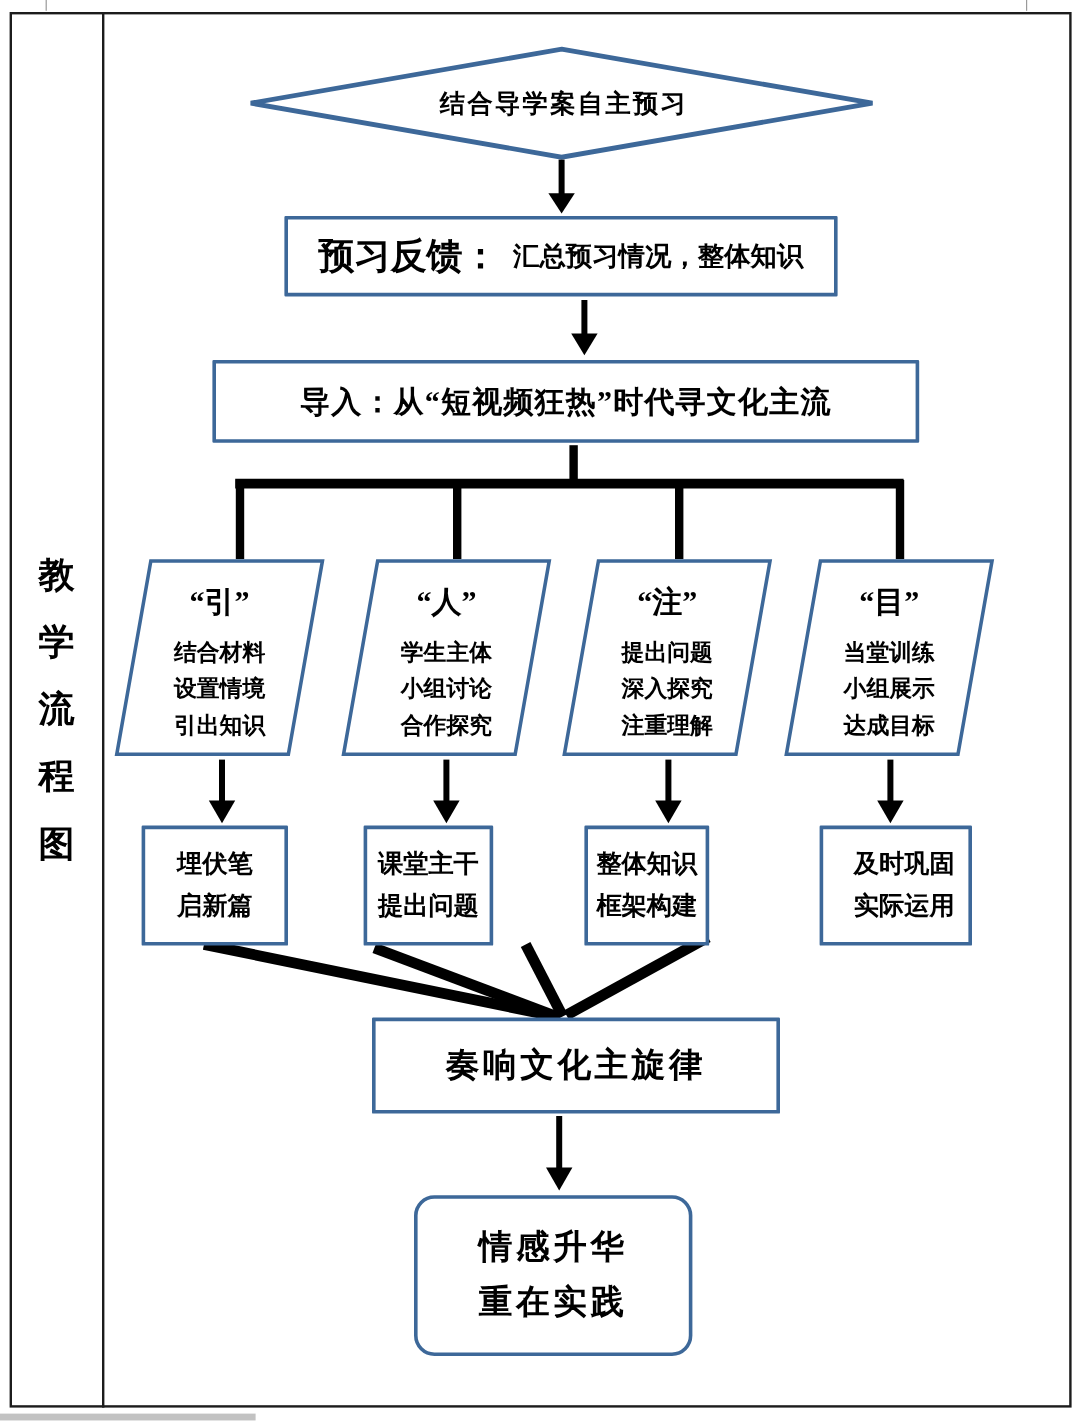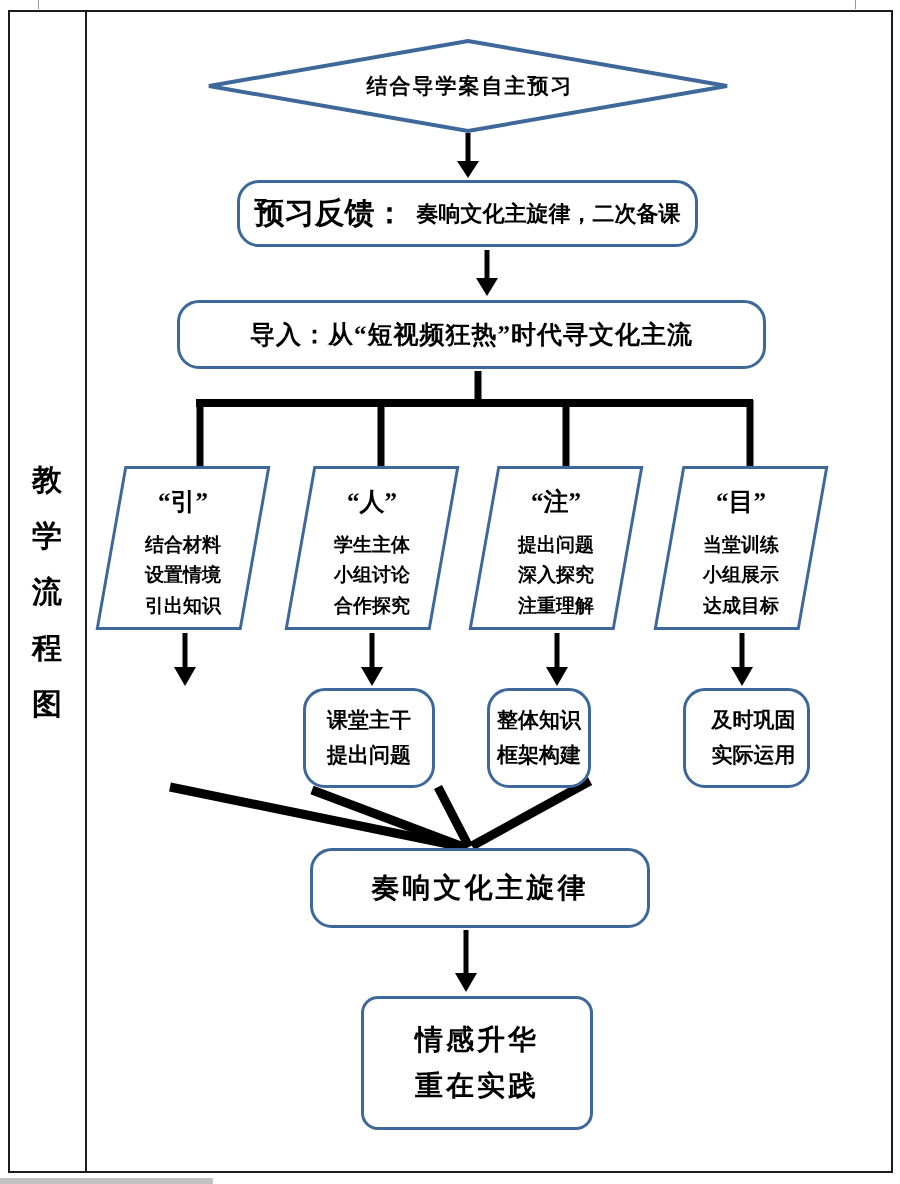--- a/index.html
+++ b/index.html
@@ -20,41 +20,41 @@
   .page-shadow{left:0;top:1178px;width:213px;height:6px;background:#c2c2c2;}
   
   .sidebar{left:8px;top:10px;width:78px;height:1163px;display:flex;flex-direction:column;
     align-items:center;justify-content:center;}
   .sidebar span{font-size:30px;font-weight:bold;line-height:1;margin:13px 0;}
   
   svg.overlay{left:0;top:0;width:900px;height:1184px;pointer-events:none;}
   
   .node{box-sizing:border-box;border:3px solid var(--shape-border);background:#fff;
     display:flex;align-items:center;justify-content:center;text-align:center;font-weight:bold;}
-  .round{border-radius:22px;}
+  .round{border-radius:1px;}
   .diamond-label{left:290px;top:60px;width:360px;height:52px;display:flex;align-items:center;
     justify-content:center;font-size:21px;font-weight:bold;letter-spacing:2px;}
   .feedback{left:237px;top:180px;width:461px;height:67px;}
   .feedback .big{font-size:30px;}
   .feedback .small{font-size:22px;margin-left:12px;}
   .intro{left:177px;top:300px;width:589px;height:69px;font-size:25px;letter-spacing:1px;}
   
   .para{box-sizing:border-box;width:146px;height:164px;top:466px;border:3px solid var(--shape-border);
     background:#fff;transform:skewX(-10deg);}
   .para-inner{transform:skewX(10deg);width:100%;height:100%;display:flex;flex-direction:column;
     align-items:center;justify-content:flex-start;padding-top:16px;box-sizing:border-box;}
   .para-title{font-size:25px;font-weight:bold;margin-bottom:12px;}
   .para-line{font-size:19px;font-weight:bold;line-height:1.6;}
   .p1{left:110px;} .p2{left:299px;} .p3{left:483px;} .p4{left:668px;}
   
   .result{top:688px;height:100px;flex-direction:column;font-size:21px;line-height:1.65;}
-  .r1{left:118px;width:122px;} .r2{left:303px;width:132px;}
+  .r1{left:118px;width:122px;} .r2{left:303px;width:108px;}
   .r3{left:487px;width:104px;} .r4{left:683px;width:127px;padding-left:14px;}
   .merge{left:310px;top:848px;width:340px;height:80px;font-size:28px;letter-spacing:3px;}
-  .final{left:361px;top:996px;width:232px;height:134px;flex-direction:column;font-size:28px;
+  .final{left:345px;top:996px;width:232px;height:134px;flex-direction:column;font-size:28px;
     letter-spacing:3px;border-radius:17px;}
   .final span{line-height:1.0;margin:9px 0;}
 </style>
 </head>
 <body>
 
 <div id="canvas">
 
   <div class="abs tick" style="left:38px;"></div>
   <div class="abs tick" style="left:855px;"></div>
@@ -104,21 +104,21 @@
     <line x1="466" y1="930" x2="466" y2="974" stroke="#000" stroke-width="5"></line>
     <polygon points="455,973 477,973 466,992" fill="#000"></polygon>
   </svg>
 
   <div class="abs diamond-label">
     <span>结合导学案自主预习</span>
   </div>
 
   <div class="abs node round feedback">
     <span class="big">预习反馈：</span>
-    <span class="small">奏响文化主旋律，二次备课</span>
+    <span class="small">汇总预习情况，整体知识</span>
   </div>
 
   <div class="abs node round intro">
     <span>导入：从“短视频狂热”时代寻文化主流</span>
   </div>
 
   <div class="abs para p1">
     <div class="para-inner">
       <div class="para-title">“引”</div>
       <div class="para-line">结合材料</div>
@@ -147,20 +147,24 @@
 
   <div class="abs para p4">
     <div class="para-inner">
       <div class="para-title">“目”</div>
       <div class="para-line">当堂训练</div>
       <div class="para-line">小组展示</div>
       <div class="para-line">达成目标</div>
     </div>
   </div>
 
+  <div class="abs node round result r1">
+    <span>埋伏笔</span>
+    <span>启新篇</span>
+  </div>
   <div class="abs node round result r2">
     <span>课堂主干</span>
     <span>提出问题</span>
   </div>
   <div class="abs node round result r3">
     <span>整体知识</span>
     <span>框架构建</span>
   </div>
   <div class="abs node round result r4">
     <span>及时巩固</span>

